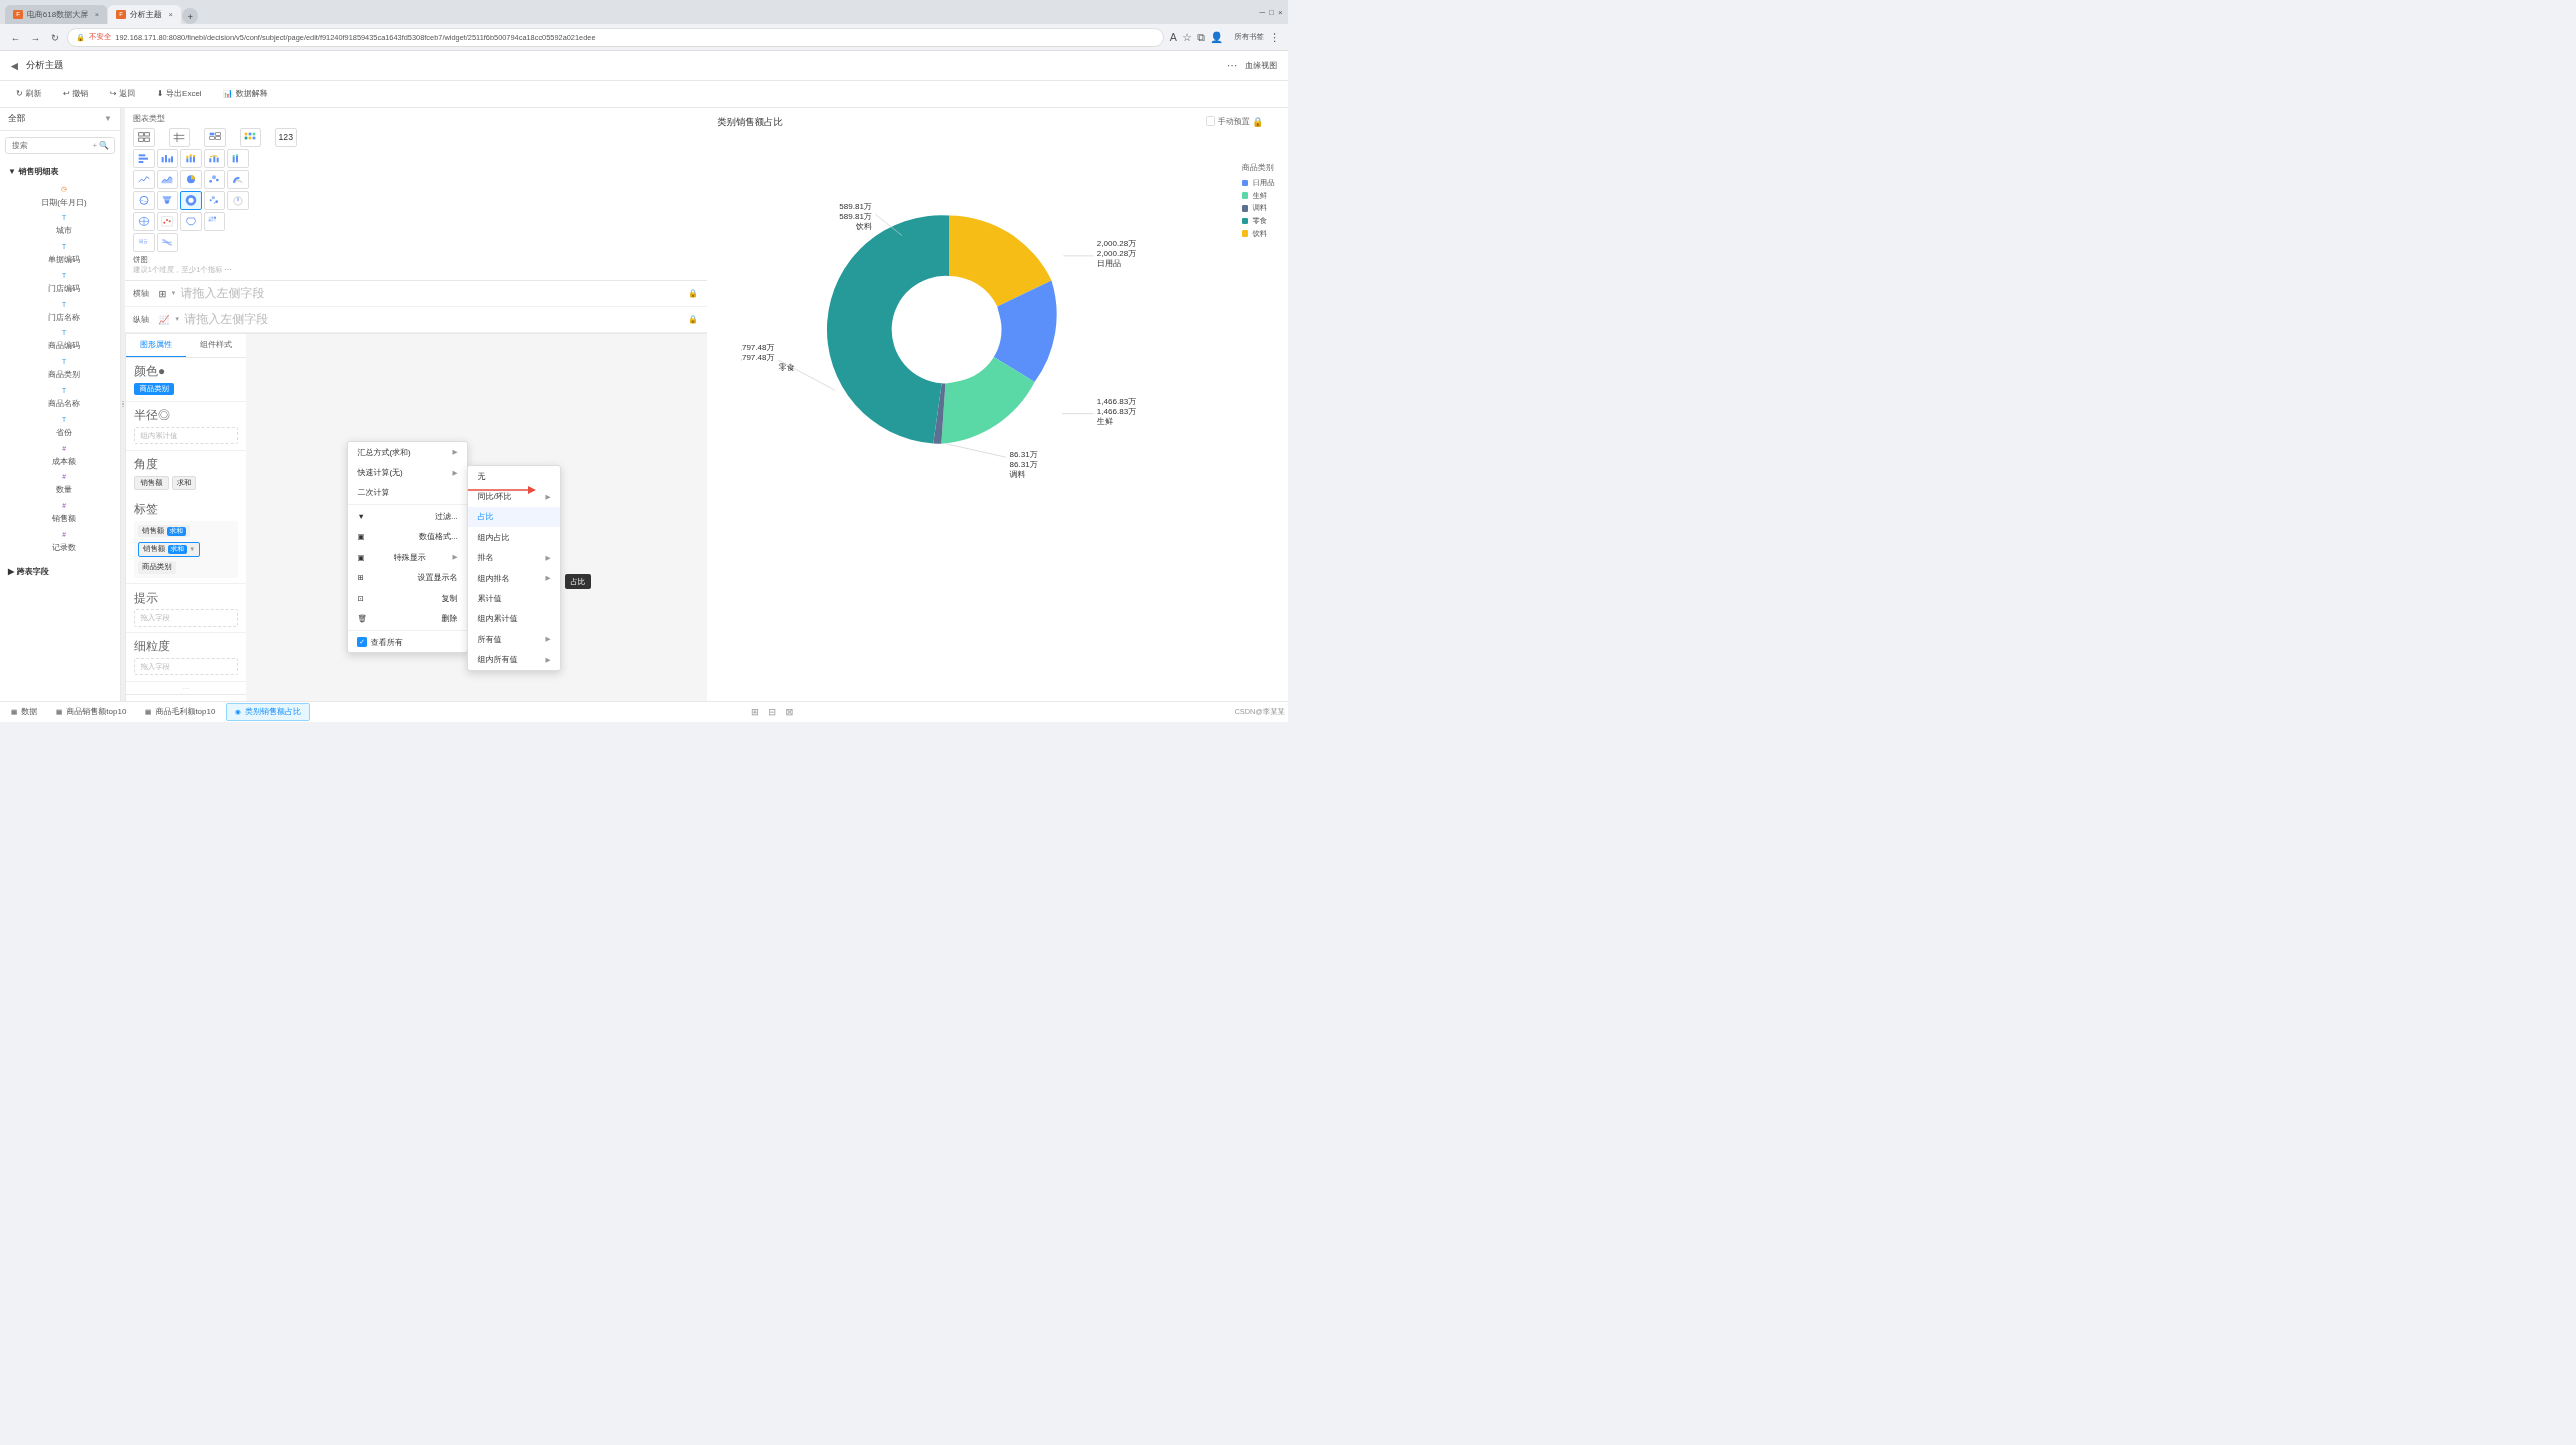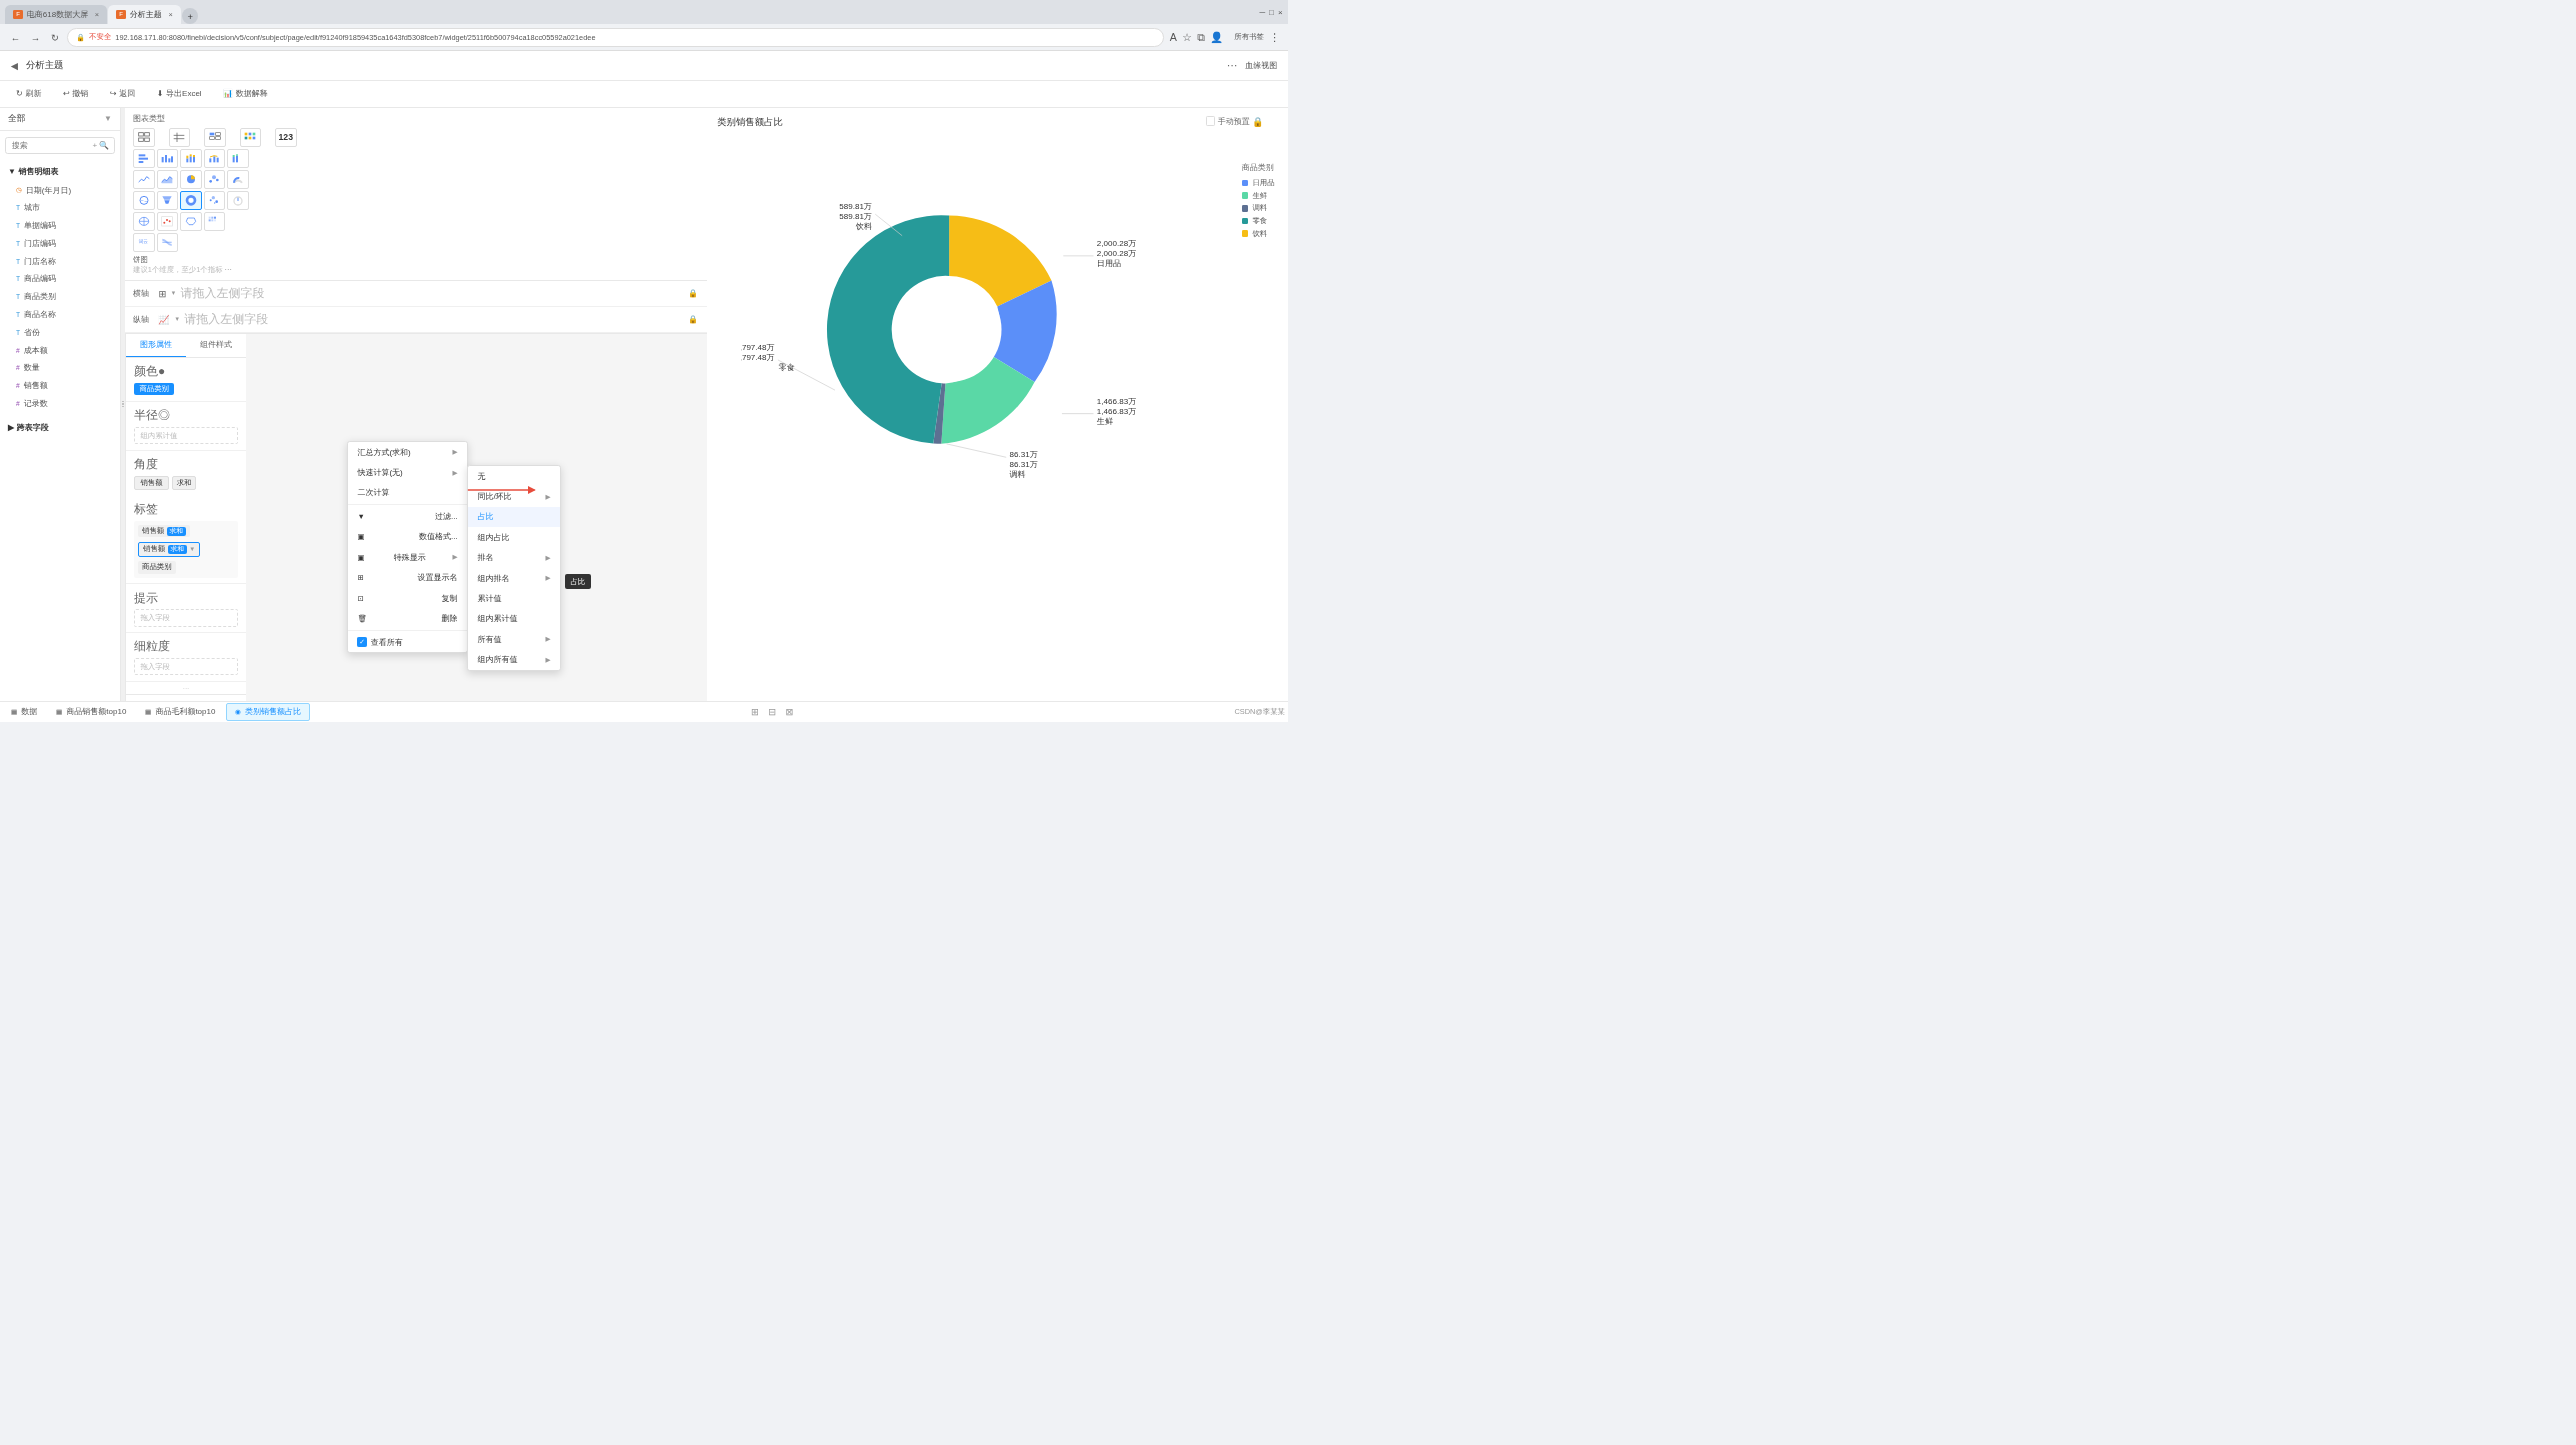--- a/index.html
+++ b/index.html
@@ -35,21 +35,21 @@
     
     .main-layout { display: flex; height: calc(722px - 24px - 27px - 29.5px - 27px - 21.5px); }
     
     
     .left-sidebar { width: 121px; background: white; border-right: 0.7px solid #e8e8e8; display: flex; flex-direction: column; overflow-y: auto; }
     .sidebar-header { padding: 5.4px 8px; border-bottom: 0.7px solid #e8e8e8; display: flex; align-items: center; justify-content: space-between; }
     .sidebar-search { margin: 5.4px; position: relative; }
     .sidebar-search input { width: 100%; height: 19px; border: 0.7px solid #ddd; border-radius: 2.7px; padding: 0 19px 0 5.4px; font-size: 8px; }
     .sidebar-section { padding: 2.7px 0; }
     .sidebar-section-title { padding: 4px 8px; font-size: 8px; color: #333; font-weight: bold; cursor: pointer; display: flex; align-items: center; gap: 2.7px; }
-    .sidebar-item { padding: 3.4px 8px 3.4px 16px; font-size: 8px; color: #555; cursor: pointer; display: flex; align-items: center; gap: 4px; }
+    .sidebar-item { padding: 3.4px 8px 3.4px 16px; font-size: 8px; color: #555; cursor: pointer; display: flex; align-items: center; gap: 4px; flex-direction: column; }
     .field-icon { font-size: 6.7px; color: #999; }
     .field-icon.date { color: #e67e22; }
     .field-icon.text { color: #3498db; }
     .field-icon.num { color: #9b59b6; }
     
     
     .center-panel { flex: 1; background: #f5f5f5; display: flex; flex-direction: column; position: relative; }
     
     
     .chart-type-panel { background: white; padding: 5.4px 8px; border-bottom: 0.7px solid #e8e8e8; }
@@ -273,21 +273,21 @@
     <div class="drag-dot"></div>
     <div class="drag-dot"></div>
   </div>
 
   <div class="center-panel">
 
     <div class="chart-type-panel">
       <div class="chart-type-label">图表类型</div>
       <div style="display:flex;flex-direction:column;gap:2px;">
 
-        <div style="display:flex;gap:14px;font-weight:bold;">
+        <div style="display:flex;gap:14px;">
           <div class="chart-type-btn" title="明细表">
             <svg width="12" height="10.7" viewBox="0 0 18 16">
                 <rect x="1" y="1" width="7" height="5" fill="none" stroke="#666" stroke-width="1.2"></rect>
                 <rect x="10" y="1" width="7" height="5" fill="none" stroke="#666" stroke-width="1.2"></rect>
                 <rect x="1" y="9" width="7" height="5" fill="none" stroke="#666" stroke-width="1.2"></rect>
                 <rect x="10" y="9" width="7" height="5" fill="none" stroke="#666" stroke-width="1.2"></rect>
               </svg>
           </div>
           <div class="chart-type-btn" title="交叉表">
             <svg width="12" height="10.7" viewBox="0 0 18 16">

